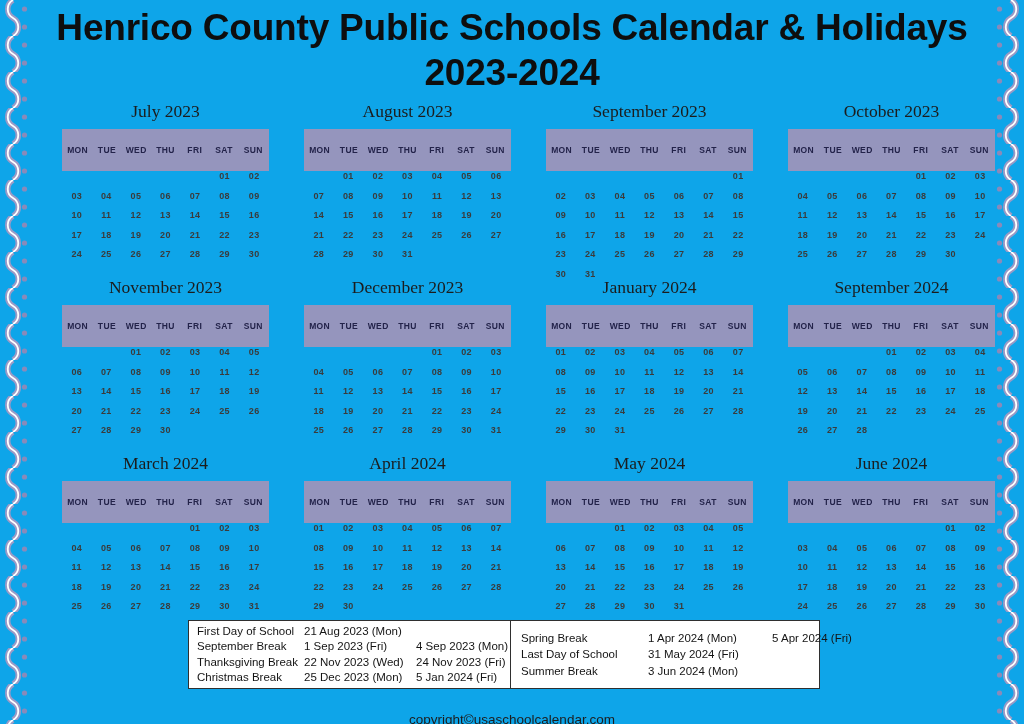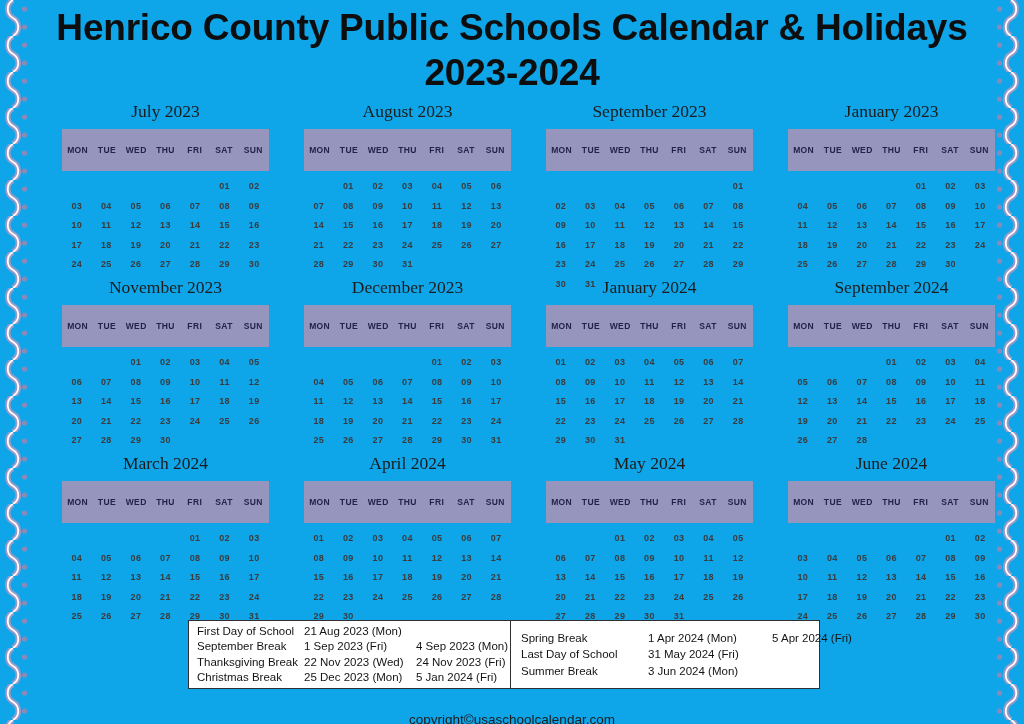--- a/index.html
+++ b/index.html
@@ -12,21 +12,21 @@
          font-size:37px;font-weight:600;color:#0e0e0e;line-height:1.22;letter-spacing:-0.2px;}
   .months{position:absolute;left:62px;top:101px;width:900px;display:grid;
           grid-template-columns:repeat(4,207px);column-gap:35px;grid-auto-rows:176px;}
   .month{overflow:visible;}
   .month-title{font-family:"Liberation Serif",serif;font-size:17.5px;color:#1c1c1c;
                text-align:center;margin:0 0 7px 0;}
   .dow-row{display:grid;grid-template-columns:repeat(7,1fr);background:var(--header-bg,#9595bd);
            padding:16px 1px;}
   .dow{font-size:8.5px;font-weight:bold;letter-spacing:.4px;color:var(--header-text,#23234a);
        text-align:center;}
-  .dates{display:grid;grid-template-columns:repeat(7,1fr);margin-top:10px;row-gap:9.5px;}
+  .dates{display:grid;grid-template-columns:repeat(7,1fr);row-gap:9.5px;}
   .date-cell{font-size:9px;font-weight:600;letter-spacing:.4px;color:var(--date-text,#3b3b3b);
              text-align:center;}
   .legend{position:absolute;left:188px;top:620px;width:632px;height:69px;
           border:1.5px solid #2f2f2f;display:flex;box-sizing:border-box;background:#fff;}
   .legend-col{display:flex;flex-direction:column;justify-content:center;box-sizing:border-box;}
   .legend-left{width:322px;border-right:1.5px solid #2f2f2f;padding:3px 4px 3px 8px;}
   .legend-right{flex:1;padding:3px 4px 3px 10px;}
   .legend-row{display:grid;grid-template-columns:107px 112px auto;font-size:11.5px;
               color:#141414;line-height:15.5px;white-space:nowrap;}
   .legend-right .legend-row{grid-template-columns:103px 100px auto;line-height:16.5px;gap:24px;}
@@ -209,21 +209,21 @@
           <span class="date-cell">25</span>
           <span class="date-cell">26</span>
           <span class="date-cell">27</span>
           <span class="date-cell">28</span>
           <span class="date-cell">29</span>
           <span class="date-cell">30</span>
           <span class="date-cell">31</span>
         </div>
       </div>
       <div class="month">
-        <div class="month-title">January 2023</div>
+        <div class="month-title">October 2023</div>
         <div class="dow-row">
           <span class="dow">MON</span>
           <span class="dow">TUE</span>
           <span class="dow">WED</span>
           <span class="dow">THU</span>
           <span class="dow">FRI</span>
           <span class="dow">SAT</span>
           <span class="dow">SUN</span>
         </div>
         <div class="dates">

